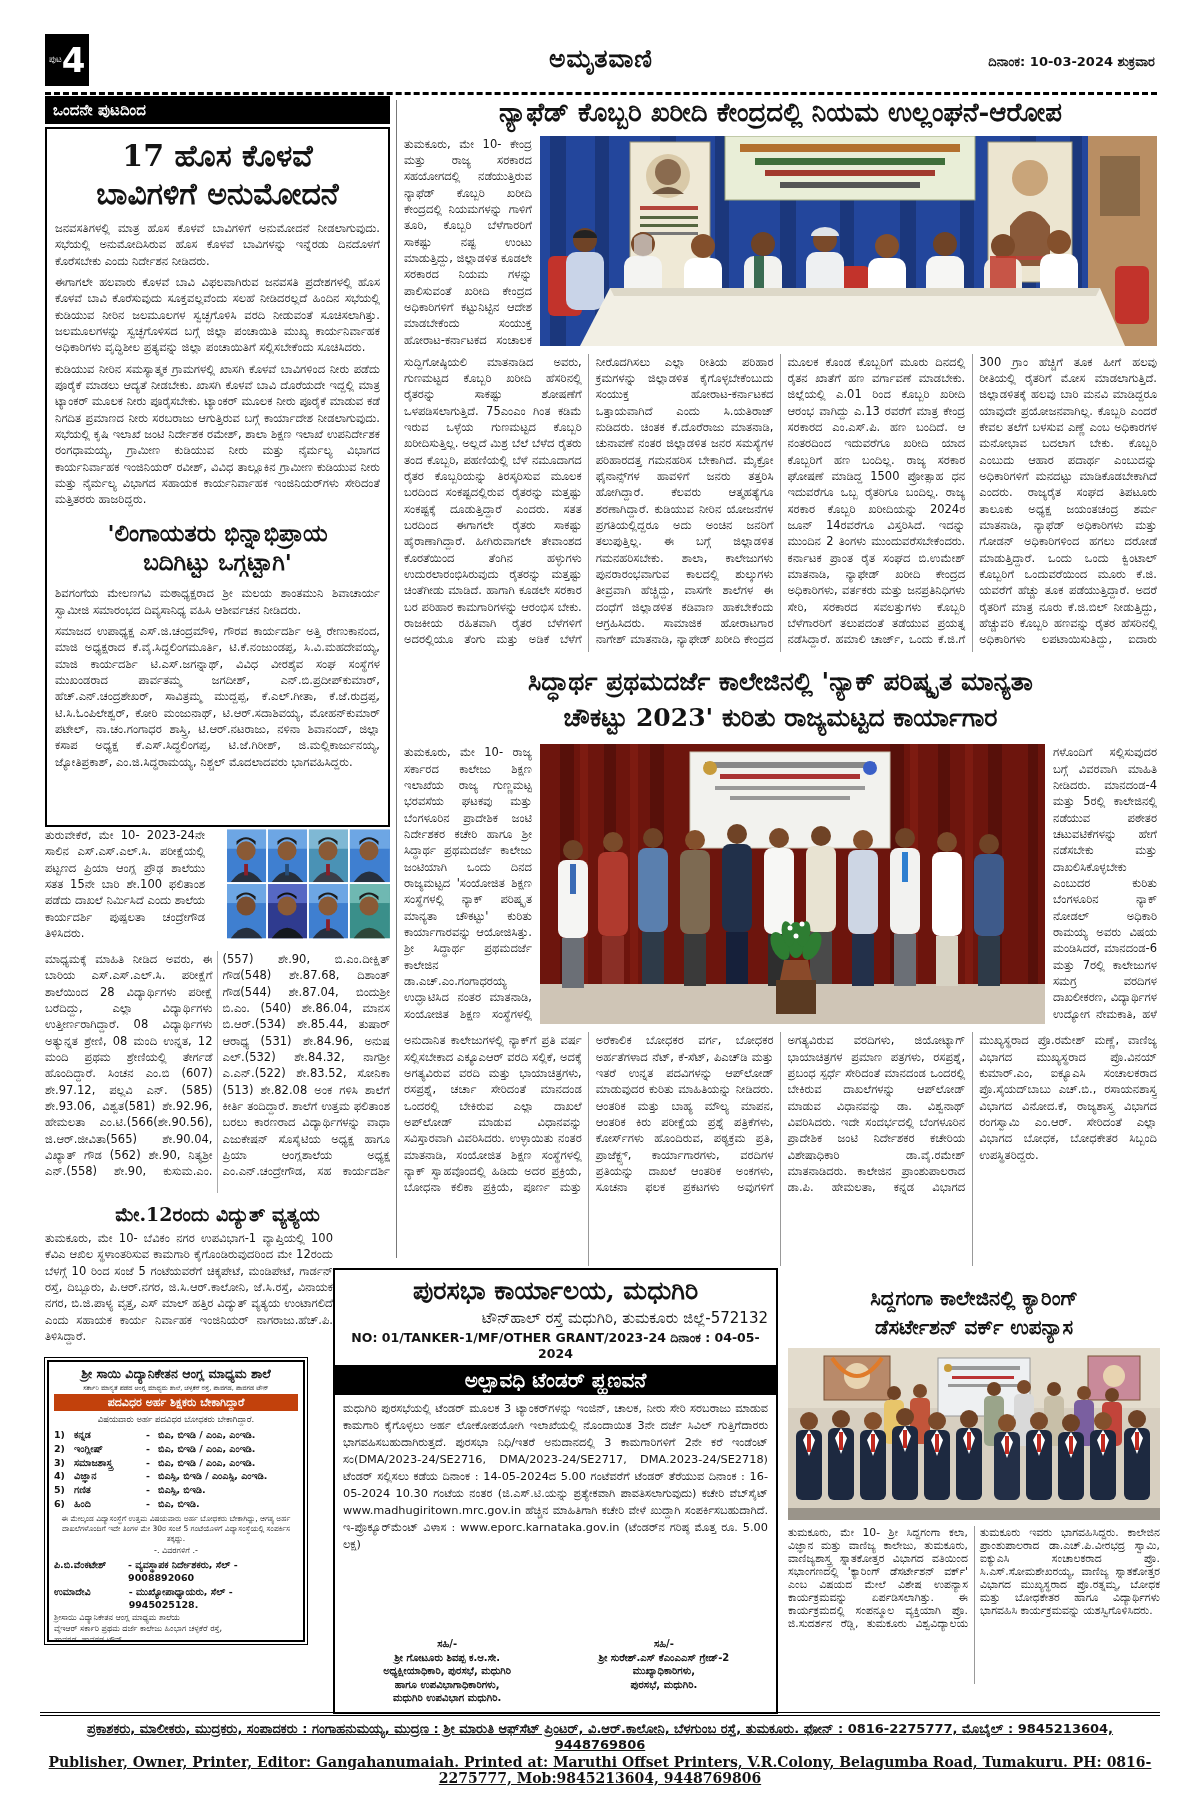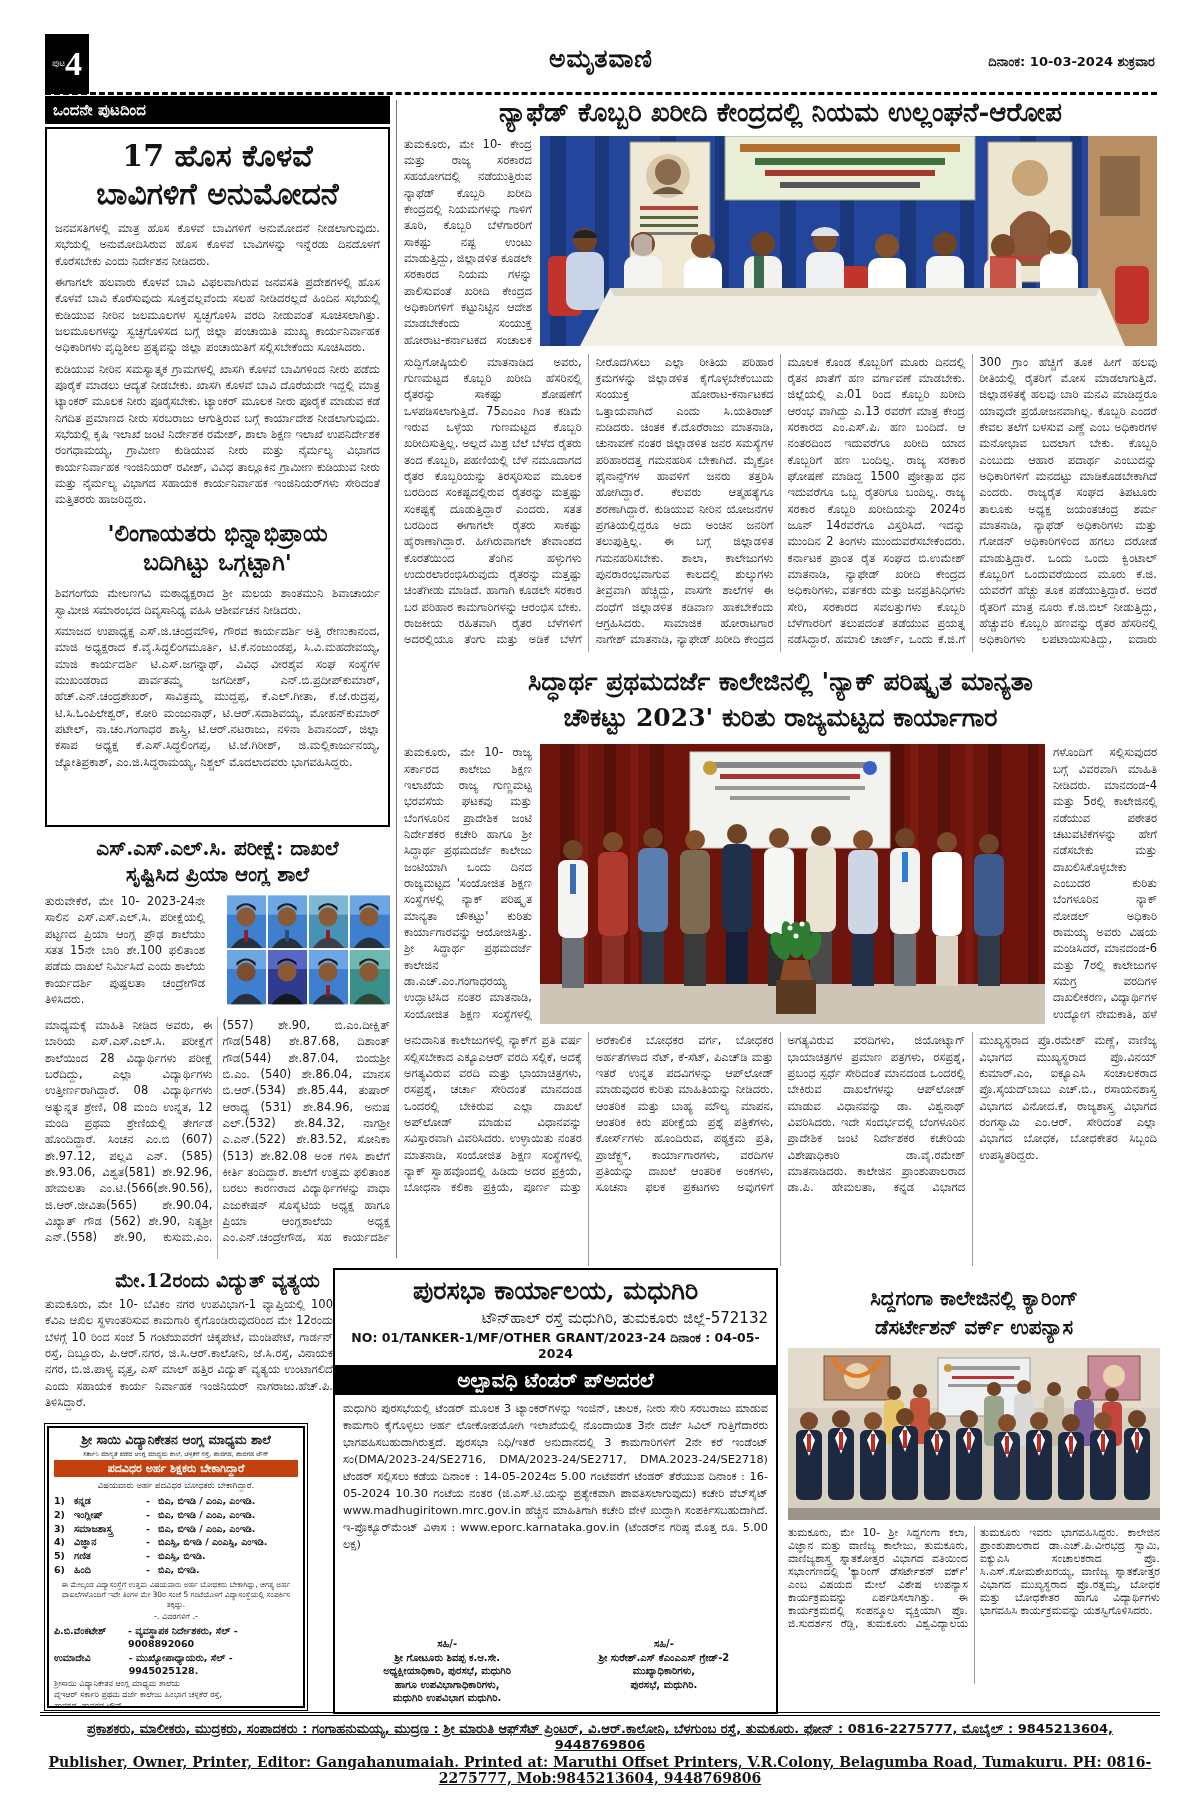--- a/index.html
+++ b/index.html
@@ -4,21 +4,21 @@
 <style>
   html,body{margin:0;padding:0;background:#d9d9d9;font-family:"DejaVu Sans",sans-serif;}
   .page{position:relative;width:1200px;height:1800px;margin:0 auto;background:#ffffff;color:#141414;overflow:hidden;}
   .serif{font-family:"DejaVu Serif","Liberation Serif",serif;}
   .pre{white-space:pre-line;}
   .just{text-align:justify;}
   .ov{overflow:hidden;}
 
   
   .hdr{position:absolute;left:45px;top:34px;width:1112px;height:54px;}
-  .pagebox{position:absolute;left:0;top:0;width:44px;height:60px;background:#000;color:#fff;display:flex;align-items:center;justify-content:center;gap:2px;font-family:Liberation Serif, serif;}
+  .pagebox{position:absolute;left:0;top:0;width:44px;height:52px;background:#000;color:#fff;display:flex;align-items:center;justify-content:center;gap:2px;}
   .pagebox .pw{font-size:9px;width:11px;line-height:1.05;word-break:break-all;}
   .pagebox .pn{font-size:34px;font-weight:bold;}
   .masthead{position:absolute;left:0;right:0;top:10px;text-align:center;font-size:25px;font-weight:bold;letter-spacing:1px;}
   .dateline{position:absolute;right:2px;top:20px;font-size:13px;font-weight:bold;}
   .dashline{position:absolute;left:45px;top:92px;width:1112px;border-top:3px dashed #000;}
 
   
   .leftcol{position:absolute;left:45px;top:96px;width:345px;}
   .fpp{background:#000;color:#fff;font-size:15px;font-weight:bold;padding:3px 8px;height:22px;line-height:22px;}
   .bw-box{border:2px solid #000;margin-top:3px;height:700px;overflow:hidden;padding:4px 8px;box-sizing:border-box;}
@@ -111,22 +111,20 @@
 ಬಾವಿಗಳಿಗೆ ಅನುಮೋದನೆ</div>
       <div class="bodytxt">ಜನವಸತಿಗಳಲ್ಲಿ ಮಾತ್ರ ಹೊಸ ಕೊಳವೆ ಬಾವಿಗಳಿಗೆ ಅನುಮೋದನೆ ನೀಡಲಾಗುವುದು. ಸಭೆಯಲ್ಲಿ ಅನುಮೋದಿಸಿರುವ ಹೊಸ ಕೊಳವೆ ಬಾವಿಗಳನ್ನು ಇನ್ನೆರಡು ದಿನದೊಳಗೆ ಕೊರೆಸಬೇಕು ಎಂದು ನಿರ್ದೇಶನ ನೀಡಿದರು.</div>
       <div class="bodytxt">ಈಗಾಗಲೇ ಹಲವಾರು ಕೊಳವೆ ಬಾವಿ ವಿಫಲವಾಗಿರುವ ಜನವಸತಿ ಪ್ರದೇಶಗಳಲ್ಲಿ ಹೊಸ ಕೊಳವೆ ಬಾವಿ ಕೊರೆಸುವುದು ಸೂಕ್ತವಲ್ಲವೆಂದು ಸಲಹೆ ನೀಡಿದರಲ್ಲದೆ ಹಿಂದಿನ ಸಭೆಯಲ್ಲಿ ಕುಡಿಯುವ ನೀರಿನ ಜಲಮೂಲಗಳ ಸ್ವಚ್ಛಗೊಳಿಸಿ ವರದಿ ನೀಡುವಂತೆ ಸೂಚಿಸಲಾಗಿತ್ತು. ಜಲಮೂಲಗಳನ್ನು ಸ್ವಚ್ಛಗೊಳಿಸದ ಬಗ್ಗೆ ಜಿಲ್ಲಾ ಪಂಚಾಯಿತಿ ಮುಖ್ಯ ಕಾರ್ಯನಿರ್ವಾಹಕ ಅಧಿಕಾರಿಗಳು ವೃದ್ಧಿಶೀಲ ಪ್ರತ್ಯವನ್ನು ಜಿಲ್ಲಾ ಪಂಚಾಯಿತಿಗೆ ಸಲ್ಲಿಸಬೇಕೆಂದು ಸೂಚಿಸಿದರು.</div>
       <div class="bodytxt">ಕುಡಿಯುವ ನೀರಿನ ಸಮಸ್ಯಾತ್ಮಕ ಗ್ರಾಮಗಳಲ್ಲಿ ಖಾಸಗಿ ಕೊಳವೆ ಬಾವಿಗಳಿಂದ ನೀರು ಪಡೆದು ಪೂರೈಕೆ ಮಾಡಲು ಆದ್ಯತೆ ನೀಡಬೇಕು. ಖಾಸಗಿ ಕೊಳವೆ ಬಾವಿ ದೊರೆಯದೇ ಇದ್ದಲ್ಲಿ ಮಾತ್ರ ಟ್ಯಾಂಕರ್ ಮೂಲಕ ನೀರು ಪೂರೈಸಬೇಕು. ಟ್ಯಾಂಕರ್ ಮೂಲಕ ನೀರು ಪೂರೈಕೆ ಮಾಡುವ ಕಡೆ ನಿಗದಿತ ಪ್ರಮಾಣದ ನೀರು ಸರಬರಾಜು ಆಗುತ್ತಿರುವ ಬಗ್ಗೆ ಕಾರ್ಯಾದೇಶ ನೀಡಲಾಗುವುದು. ಸಭೆಯಲ್ಲಿ ಕೃಷಿ ಇಲಾಖೆ ಜಂಟಿ ನಿರ್ದೇಶಕ ರಮೇಶ್, ಶಾಲಾ ಶಿಕ್ಷಣ ಇಲಾಖೆ ಉಪನಿರ್ದೇಶಕ ರಂಗಧಾಮಯ್ಯ, ಗ್ರಾಮೀಣ ಕುಡಿಯುವ ನೀರು ಮತ್ತು ನೈರ್ಮಲ್ಯ ವಿಭಾಗದ ಕಾರ್ಯನಿರ್ವಾಹಕ ಇಂಜಿನಿಯರ್ ರವೀಶ್, ವಿವಿಧ ತಾಲ್ಲೂಕಿನ ಗ್ರಾಮೀಣ ಕುಡಿಯುವ ನೀರು ಮತ್ತು ನೈರ್ಮಲ್ಯ ವಿಭಾಗದ ಸಹಾಯಕ ಕಾರ್ಯನಿರ್ವಾಹಕ ಇಂಜಿನಿಯರ್‌ಗಳು ಸೇರಿದಂತೆ ಮತ್ತಿತರರು ಹಾಜರಿದ್ದರು.</div>
       <div class="ling-h serif pre">'ಲಿಂಗಾಯತರು ಭಿನ್ನಾಭಿಪ್ರಾಯ
 ಬದಿಗಿಟ್ಟು ಒಗ್ಗಟ್ಟಾಗಿ'</div>
       <div class="bodytxt">ಶಿವಗಂಗೆಯ ಮೇಲಣಗವಿ ಮಠಾಧ್ಯಕ್ಷರಾದ ಶ್ರೀ ಮಲಯ ಶಾಂತಮುನಿ ಶಿವಾಚಾರ್ಯ ಸ್ವಾಮೀಜಿ ಸಮಾರಂಭದ ದಿವ್ಯಸಾನಿಧ್ಯ ವಹಿಸಿ ಆಶೀರ್ವಚನ ನೀಡಿದರು.</div>
       <div class="bodytxt">ಸಮಾಜದ ಉಪಾಧ್ಯಕ್ಷ ಎಸ್.ಜಿ.ಚಂದ್ರಮೌಳಿ, ಗೌರವ ಕಾರ್ಯದರ್ಶಿ ಅತ್ತಿ ರೇಣುಕಾನಂದ, ಮಾಜಿ ಅಧ್ಯಕ್ಷರಾದ ಕೆ.ವೈ.ಸಿದ್ಧಲಿಂಗಮೂರ್ತಿ, ಟಿ.ಕೆ.ನಂಜುಂಡಪ್ಪ, ಸಿ.ವಿ.ಮಹದೇವಯ್ಯ, ಮಾಜಿ ಕಾರ್ಯದರ್ಶಿ ಟಿ.ಎಸ್.ಜಗನ್ನಾಥ್, ವಿವಿಧ ವೀರಶೈವ ಸಂಘ ಸಂಸ್ಥೆಗಳ ಮುಖಂಡರಾದ ಪಾರ್ವತಮ್ಮ ಜಗದೀಶ್, ಎನ್.ಬಿ.ಪ್ರದೀಪ್‌ಕುಮಾರ್, ಹೆಚ್.ಎನ್.ಚಂದ್ರಶೇಖರ್, ಸಾವಿತ್ರಮ್ಮ ಮುದ್ದಪ್ಪ, ಕೆ.ಎಲ್.ಗೀತಾ, ಕೆ.ಜೆ.ರುದ್ರಪ್ಪ, ಟಿ.ಸಿ.ಓಂಪಿಲೇಶ್ವರ್, ಕೋರಿ ಮಂಜುನಾಥ್, ಟಿ.ಆರ್.ಸದಾಶಿವಯ್ಯ, ಮೋಹನ್‌ಕುಮಾರ್ ಪಟೇಲ್, ನಾ.ಚಂ.ಗಂಗಾಧರ ಶಾಸ್ತ್ರಿ, ಟಿ.ಆರ್.ನಟರಾಜು, ನಳಿನಾ ಶಿವಾನಂದ್, ಜಿಲ್ಲಾ ಕಸಾಪ ಅಧ್ಯಕ್ಷ ಕೆ.ಎಸ್.ಸಿದ್ಧಲಿಂಗಪ್ಪ, ಟಿ.ಜೆ.ಗಿರೀಶ್, ಜಿ.ಮಲ್ಲಿಕಾರ್ಜುನಯ್ಯ, ಜ್ಯೋತಿಪ್ರಕಾಶ್, ಎಂ.ಜಿ.ಸಿದ್ಧರಾಮಯ್ಯ, ನಿಶ್ಚಲ್ ಮೊದಲಾದವರು ಭಾಗವಹಿಸಿದ್ದರು.</div>
     </div>
 
-    <div class="sslc-h serif pre">ಎಸ್.ಎಸ್.ಎಲ್.ಸಿ. ಪರೀಕ್ಷೆ: ದಾಖಲೆ
-ಸೃಷ್ಟಿಸಿದ ಪ್ರಿಯಾ ಆಂಗ್ಲ ಶಾಲೆ</div>
     <div class="sslc-row">
       <div class="txt bodytxt ov">ತುರುವೇಕೆರೆ, ಮೇ 10- 2023-24ನೇ ಸಾಲಿನ ಎಸ್.ಎಸ್.ಎಲ್.ಸಿ. ಪರೀಕ್ಷೆಯಲ್ಲಿ ಪಟ್ಟಣದ ಪ್ರಿಯಾ ಆಂಗ್ಲ ಪ್ರೌಢ ಶಾಲೆಯು ಸತತ 15ನೇ ಬಾರಿ ಶೇ.100 ಫಲಿತಾಂಶ ಪಡೆದು ದಾಖಲೆ ನಿರ್ಮಿಸಿದೆ ಎಂದು ಶಾಲೆಯ ಕಾರ್ಯದರ್ಶಿ ಪುಷ್ಪಲತಾ ಚಂದ್ರೇಗೌಡ ತಿಳಿಸಿದರು.</div>
       <svg class="sslc-photos" viewBox="0 0 171 114" xmlns="http://www.w3.org/2000/svg">
         <rect width="171" height="114" fill="#ffffff"></rect>
         <g>
 
           <g transform="translate(0,0)">
               <rect width="41" height="55" fill="#3f7fd0"></rect>
               <rect width="41" height="20" fill="#6da6e4"></rect>
               <circle cx="20" cy="22" r="10" fill="#8a5a36"></circle>
@@ -460,21 +458,21 @@
       </svg>
       <div class="cr bodytxt ov">ಗಳೊಂದಿಗೆ ಸಲ್ಲಿಸುವುದರ ಬಗ್ಗೆ ವಿವರವಾಗಿ ಮಾಹಿತಿ ನೀಡಿದರು. ಮಾನದಂಡ-4 ಮತ್ತು 5ರಲ್ಲಿ ಕಾಲೇಜಿನಲ್ಲಿ ನಡೆಯುವ ಪಠೇತರ ಚಟುವಟಿಕೆಗಳನ್ನು ಹೇಗೆ ನಡೆಸಬೇಕು ಮತ್ತು ದಾಖಲಿಸಿಕೊಳ್ಳಬೇಕು ಎಂಬುದರ ಕುರಿತು ಬೆಂಗಳೂರಿನ ನ್ಯಾಕ್ ನೋಡಲ್ ಅಧಿಕಾರಿ ರಾಮಯ್ಯ ಅವರು ವಿಷಯ ಮಂಡಿಸಿದರೆ, ಮಾನದಂಡ-6 ಮತ್ತು 7ರಲ್ಲಿ ಕಾಲೇಜುಗಳ ಸಮಗ್ರ ವರದಿಗಳ ದಾಖಲೀಕರಣ, ವಿದ್ಯಾರ್ಥಿಗಳ ಉದ್ಯೋಗ ನೇಮಕಾತಿ, ಹಳೆ ವಿದ್ಯಾರ್ಥಿಗಳ ಒಡ</div>
     </div>
     <div class="cols4b bodytxt">ಅನುದಾನಿತ ಕಾಲೇಜುಗಳಲ್ಲಿ ನ್ಯಾಕ್‌ಗೆ ಪ್ರತಿ ವರ್ಷ ಸಲ್ಲಿಸಬೇಕಾದ ಎಕ್ಯೂಎಆರ್ ವರದಿ ಸಲ್ಲಿಕೆ, ಅದಕ್ಕೆ ಅಗತ್ಯವಿರುವ ವರದಿ ಮತ್ತು ಭಾಯಾಚಿತ್ರಗಳು, ರಸಪ್ರಶ್ನೆ, ಚರ್ಚಾ ಸೇರಿದಂತೆ ಮಾನದಂಡ ಒಂದರಲ್ಲಿ ಬೇಕಿರುವ ಎಲ್ಲಾ ದಾಖಲೆ ಅಪ್‌ಲೋಡ್ ಮಾಡುವ ವಿಧಾನವನ್ನು ಸವಿಸ್ತಾರವಾಗಿ ವಿವರಿಸಿದರು. ಉಳ್ಳಾಯಿತು ನಂತರ ಮಾತನಾಡಿ, ಸಂಯೋಜಿತ ಶಿಕ್ಷಣ ಸಂಸ್ಥೆಗಳಲ್ಲಿ ನ್ಯಾಕ್ ಸ್ವಾಹವೊಂದಲ್ಲಿ ಹಿಡಿದು ಅದರ ಪ್ರಕ್ರಿಯೆ, ಬೋಧನಾ ಕಲಿಕಾ ಪ್ರಕ್ರಿಯೆ, ಪೂರ್ಣ ಮತ್ತು ಅರೆಕಾಲಿಕ ಬೋಧಕರ ವರ್ಗ, ಬೋಧಕರ ಅರ್ಹತೆಗಳಾದ ನೆಟ್, ಕೆ-ಸೆಟ್, ಪಿಎಚ್‌ಡಿ ಮತ್ತು ಇತರೆ ಉನ್ನತ ಪದವಿಗಳನ್ನು ಆಪ್‌ಲೋಡ್ ಮಾಡುವುದರ ಕುರಿತು ಮಾಹಿತಿಯನ್ನು ನೀಡಿದರು. ಆಂತರಿಕ ಮತ್ತು ಬಾಹ್ಯ ಮೌಲ್ಯ ಮಾಪನ, ಆಂತರಿಕ ಕಿರು ಪರೀಕ್ಷೆಯ ಪ್ರಶ್ನೆ ಪತ್ರಿಕೆಗಳು, ಕೋರ್ಸ್‌ಗಳು ಹೊಂದಿರುವ, ಪಠ್ಯಕ್ರಮ ಪ್ರತಿ, ಪ್ರಾಜೆಕ್ಟ್ಸ್, ಕಾರ್ಯಾಗಾರಗಳು, ವರದಿಗಳ ಪ್ರತಿಯನ್ನು ದಾಖಲೆ ಆಂತರಿಕ ಅಂಕಗಳು, ಸೂಚನಾ ಫಲಕ ಪ್ರಕಟಗಳು ಅವುಗಳಿಗೆ ಅಗತ್ಯವಿರುವ ವರದಿಗಳು, ಜಿಯೋಟ್ಯಾಗ್ ಭಾಯಾಚಿತ್ರಗಳ ಪ್ರಮಾಣ ಪತ್ರಗಳು, ರಸಪ್ರಶ್ನೆ, ಪ್ರಬಂಧ ಸ್ಪರ್ಧೆ ಸೇರಿದಂತೆ ಮಾನದಂಡ ಒಂದರಲ್ಲಿ ಬೇಕಿರುವ ದಾಖಲೆಗಳನ್ನು ಆಪ್‌ಲೋಡ್ ಮಾಡುವ ವಿಧಾನವನ್ನು ಡಾ. ವಿಶ್ವನಾಥ್ ವಿವರಿಸಿದರು. ಇದೇ ಸಂದರ್ಭದಲ್ಲಿ ಬೆಂಗಳೂರಿನ ಪ್ರಾದೇಶಿಕ ಜಂಟಿ ನಿರ್ದೇಶಕರ ಕಚೇರಿಯ ವಿಶೇಷಾಧಿಕಾರಿ ಡಾ.ವೈ.ರಮೇಶ್ ಮಾತನಾಡಿದರು. ಕಾಲೇಜಿನ ಪ್ರಾಂಶುಪಾಲರಾದ ಡಾ.ಪಿ. ಹೇಮಲತಾ, ಕನ್ನಡ ವಿಭಾಗದ ಮುಖ್ಯಸ್ಥರಾದ ಪ್ರೊ.ರಮೇಶ್ ಮಣ್ಣೆ, ವಾಣಿಜ್ಯ ವಿಭಾಗದ ಮುಖ್ಯಸ್ಥರಾದ ಪ್ರೊ.ವಿನಯ್ ಕುಮಾರ್.ಎಂ, ಐಕ್ಯೂಎಸಿ ಸಂಚಾಲಕರಾದ ಪ್ರೊ.ಸೈಯದ್‌ಬಾಬು ಎಚ್.ಬಿ., ರಸಾಯನಶಾಸ್ತ್ರ ವಿಭಾಗದ ವಿನೋದ.ಕೆ, ರಾಜ್ಯಶಾಸ್ತ್ರ ವಿಭಾಗದ ರಂಗಸ್ವಾಮಿ ಎಂ.ಆರ್. ಸೇರಿದಂತೆ ಎಲ್ಲಾ ವಿಭಾಗದ ಬೋಧಕ, ಬೋಧಕೇತರ ಸಿಬ್ಬಂದಿ ಉಪಸ್ಥಿತರಿದ್ದರು.</div>
   </div>
 
   <div class="tender">
     <div class="org serif">ಪುರಸಭಾ ಕಾರ್ಯಾಲಯ, ಮಧುಗಿರಿ</div>
     <div class="addr">ಟೌನ್‌ಹಾಲ್ ರಸ್ತೆ ಮಧುಗಿರಿ, ತುಮಕೂರು ಜಿಲ್ಲೆ-572132</div>
     <div class="ref">NO: 01/TANKER-1/MF/OTHER GRANT/2023-24 ದಿನಾಂಕ : 04-05-2024</div>
-    <div class="band">ಅಲ್ಪಾವಧಿ ಟೆಂಡರ್ ಪ್ಅದರಲೆ</div>
+    <div class="band">ಅಲ್ಪಾವಧಿ ಟೆಂಡರ್ ಪ್ಹಣವನೆ</div>
     <div class="tbody">ಮಧುಗಿರಿ ಪುರಸಭೆಯಲ್ಲಿ ಟೆಂಡರ್ ಮೂಲಕ 3 ಟ್ಯಾಂಕರ್‌ಗಳನ್ನು ಇಂಜಿನ್, ಚಾಲಕ, ನೀರು ಸೇರಿ ಸರಬರಾಜು ಮಾಡುವ ಕಾಮಗಾರಿ ಕೈಗೊಳ್ಳಲು ಅರ್ಹ ಲೋಕೋಪಯೋಗಿ ಇಲಾಖೆಯಲ್ಲಿ ನೊಂದಾಯಿತ 3ನೇ ದರ್ಜೆ ಸಿವಿಲ್ ಗುತ್ತಿಗೆದಾರರು ಭಾಗವಹಿಸಬಹುದಾಗಿರುತ್ತದೆ. ಪುರಸಭಾ ನಿಧಿ/ಇತರೆ ಅನುದಾನದಲ್ಲಿ 3 ಕಾಮಗಾರಿಗಳಿಗೆ 2ನೇ ಕರೆ ಇಂಡೆಂಟ್ ಸಂ(DMA/2023-24/SE2716, DMA/2023-24/SE2717, DMA.2023-24/SE2718) ಟೆಂಡರ್ ಸಲ್ಲಿಸಲು ಕಡೆಯ ದಿನಾಂಕ : 14-05-2024ದ 5.00 ಗಂಟೆವರೆಗೆ ಟೆಂಡರ್ ತೆರೆಯುವ ದಿನಾಂಕ : 16-05-2024 10.30 ಗಂಟೆಯ ನಂತರ (ಜಿ.ಎಸ್.ಟಿ.ಯನ್ನು ಪ್ರತ್ಯೇಕವಾಗಿ ಪಾವತಿಸಲಾಗುವುದು) ಕಚೇರಿ ವೆಬ್‌ಸೈಟ್ www.madhugiritown.mrc.gov.in ಹೆಚ್ಚಿನ ಮಾಹಿತಿಗಾಗಿ ಕಚೇರಿ ವೇಳೆ ಖುದ್ದಾಗಿ ಸಂಪರ್ಕಿಸಬಹುದಾಗಿದೆ. ಇ-ಪ್ರೊಕ್ಯೂರ್‌ಮೆಂಟ್ ವಿಳಾಸ : www.eporc.karnataka.gov.in (ಟೆಂಡರ್‌ನ ಗರಿಷ್ಠ ಮೊತ್ತ ರೂ. 5.00 ಲಕ್ಷ)</div>
     <div class="signs">
       <div class="sign pre">ಸಹಿ/-
 ಶ್ರೀ ಗೋಟೂರು ಶಿವಪ್ಪ ಕ.ಆ.ಸೇ.
 ಅಧ್ಯಕ್ಷೀಯಾಧಿಕಾರಿ, ಪುರಸಭೆ, ಮಧುಗಿರಿ
 ಹಾಗೂ ಉಪವಿಭಾಗಾಧಿಕಾರಿಗಳು,
 ಮಧುಗಿರಿ ಉಪವಿಭಾಗ ಮಧುಗಿರಿ.</div>
       <div class="sign pre">ಸಹಿ/-
 ಶ್ರೀ ಸುರೇಶ್.ಎಸ್ ಕೆಎಂಎಎಸ್ ಗ್ರೇಡ್-2
 ಮುಖ್ಯಾಧಿಕಾರಿಗಳು,

